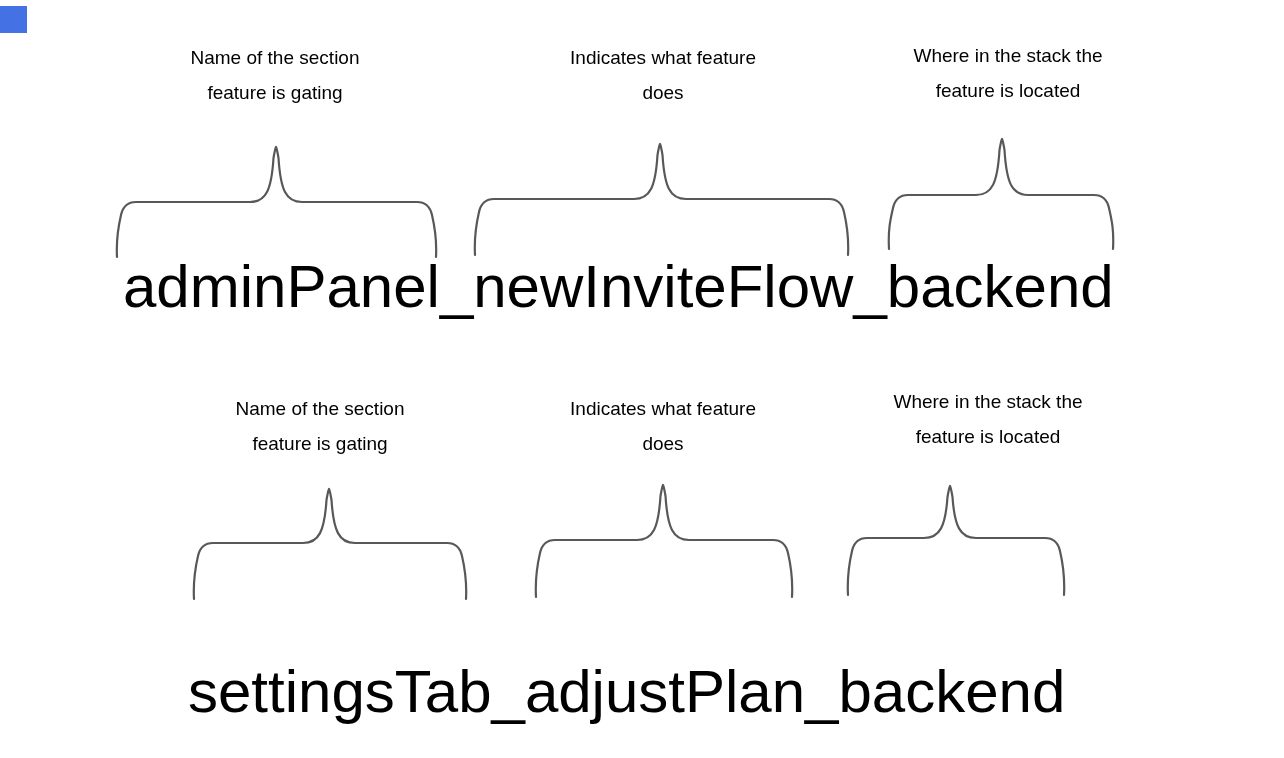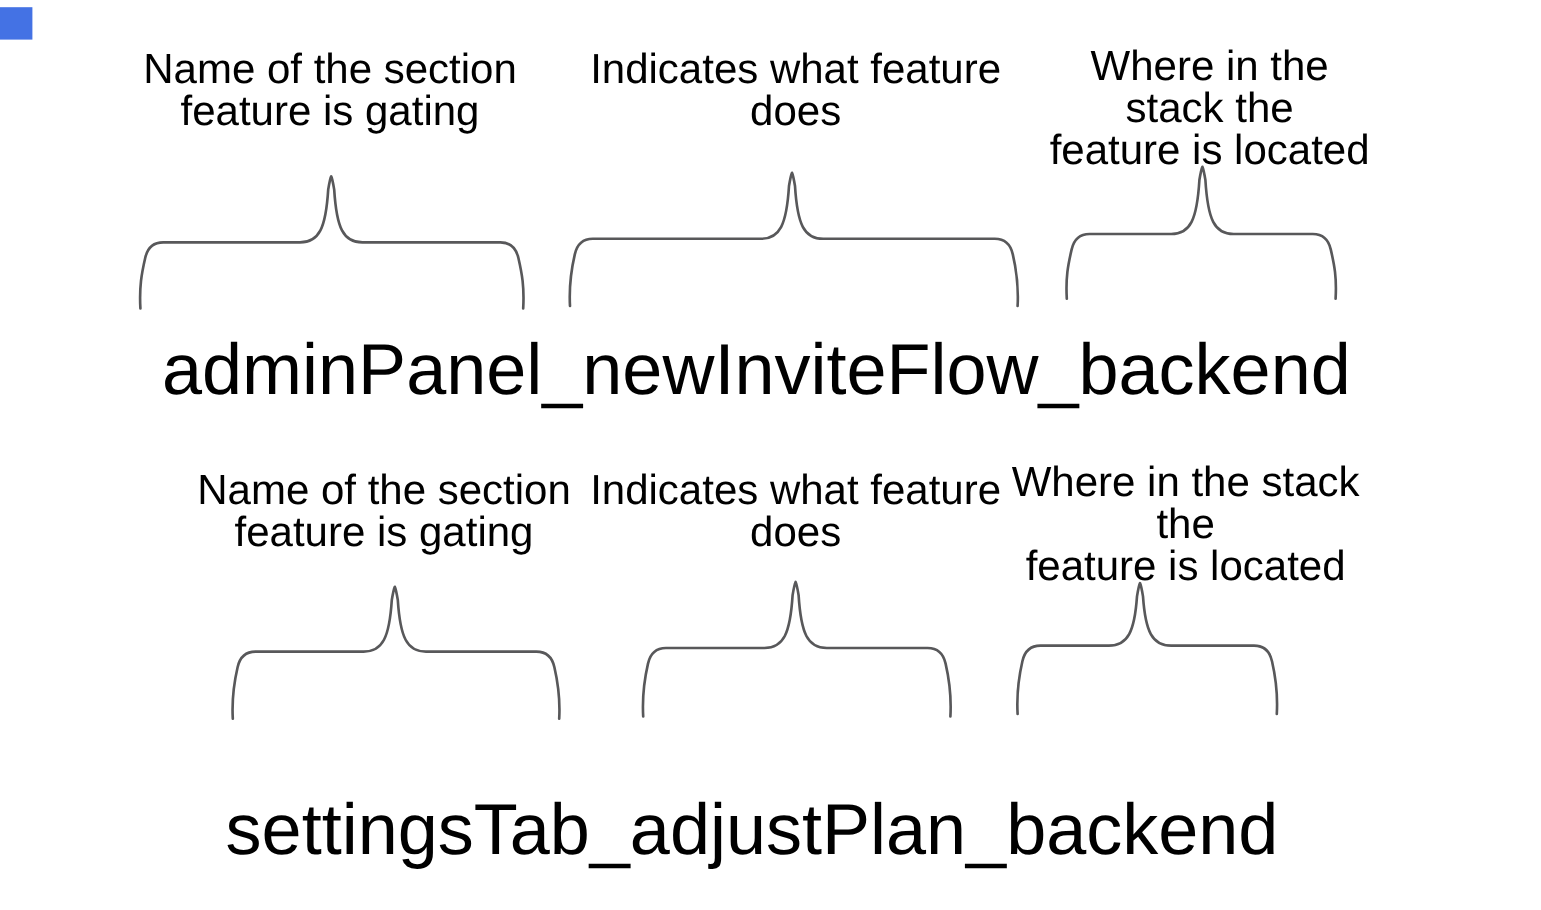--- a/index.html
+++ b/index.html
@@ -19,21 +19,21 @@
     position: absolute;
     left: 0;
     top: 0;
     width: 1284px;
     height: 758px;
   }
   .note {
     position: absolute;
     transform: translateX(-50%);
     text-align: center;
-    font-size: 35px;
+    font-size: 19px;
     line-height: 35px;
     white-space: pre-line;
     color: #000000;
   }
   .flag {
     position: absolute;
     font-size: 60px;
     line-height: 60px;
     color: #000000;
     white-space: nowrap;
@@ -54,21 +54,21 @@
     <path class="brace" d="M 848 595 C 847 577 849 564 852 551 C 854 542 859 538 867 538 L 924 538 C 940 538 945.5 526 947.5 497 Q 949 488 950 486 Q 951 488 952.5 497 C 954.5 526 960 538 976 538 L 1045 538 C 1053 538 1058 542 1060 551 C 1063 564 1065 577 1064 595" fill="none" stroke="#58585a" stroke-width="2.2" stroke-linecap="round" stroke-linejoin="round"></path>
   </svg>
 
   <div class="note" style="left:275px;  top:40px;">Name of the section
 feature is gating</div>
   <div class="note" style="left:663px;  top:40px;">Indicates what feature
 does</div>
   <div class="note" style="left:1008px; top:38px;">Where in the stack the
 feature is located</div>
 
-  <div class="flag" style="left:123px; top:278px;margin-left:12px;">adminPanel_newInviteFlow_backend</div>
+  <div class="flag" style="left:123px; top:257px;">adminPanel_newInviteFlow_backend</div>
 
   <div class="note" style="left:320px;  top:391px;">Name of the section
 feature is gating</div>
   <div class="note" style="left:663px;  top:391px;">Indicates what feature
 does</div>
   <div class="note" style="left:988px;  top:384px;">Where in the stack the
 feature is located</div>
 
   <div class="flag" style="left:188px; top:626px;margin-top:36px;">settingsTab_adjustPlan_backend</div>
 

